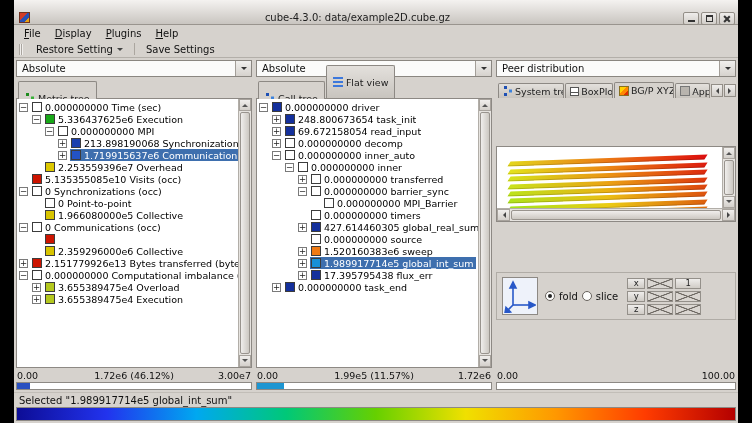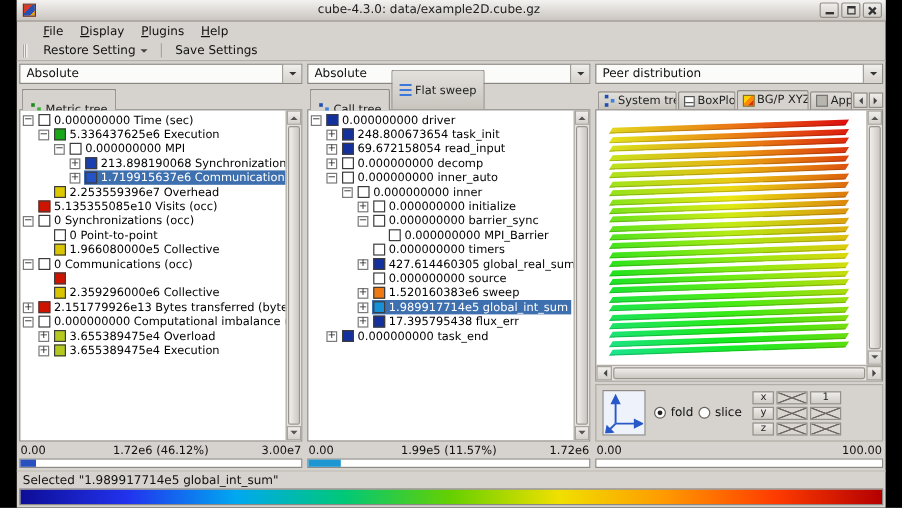--- a/index.html
+++ b/index.html
@@ -2,55 +2,55 @@
 <html><head>
 <meta charset="utf-8">
 <style>
   * { box-sizing: border-box; margin: 0; padding: 0; }
   html, body { width: 752px; height: 423px; background: #000; overflow: hidden;
                font-family: "DejaVu Sans", "Liberation Sans", sans-serif; }
   .window { position: absolute; left: 14px; top: 0; width: 724px; height: 423px;
             background: #d6d2cd; display: flex; flex-direction: column; }
 
   
-  .titlebar { height: 18px; flex: none; display: flex; align-items: center; padding: 0 3px;
+  .titlebar { height: 18px; flex: none; display: flex; align-items: flex-start; padding: 12px 3px;
               background: linear-gradient(#f4f2f0, #c9c5c0); border-bottom: 1px solid #99948e;
               font-size: 10px; color: #1c1c1c; }
   .app-icon { width: 11px; height: 11px; flex: none; margin: 0 4px 0 2px;
               background: linear-gradient(135deg, #d23c28 0 40%, #2850b4 40% 75%, #e8a010 75%);
               border: 1px solid #703020; }
   .title-text { flex: 1; text-align: center; white-space: nowrap; overflow: hidden; }
   .win-btn { width: 16px; height: 13px; flex: none; margin-left: 2px; border: 1px solid #938e87;
              border-radius: 2px; background: linear-gradient(#efedeb, #d2cec9);
              display: flex; align-items: center; justify-content: center; }
   .glyph-min { width: 7px; height: 7px; border-bottom: 2px solid #333; }
   .glyph-max { width: 7px; height: 7px; border: 1px solid #333; border-top-width: 2px; }
   .glyph-close { position: relative; width: 8px; height: 8px; }
   .glyph-close::before, .glyph-close::after { content: ""; position: absolute; left: 3.2px; top: 0;
              width: 1.6px; height: 8px; background: #333; }
   .glyph-close::before { transform: rotate(45deg); }
   .glyph-close::after  { transform: rotate(-45deg); }
 
   
-  .menubar { height: 16px; flex: none; display: flex; align-items: center; padding-left: 15px;
+  .menubar { height: 16px; flex: none; display: flex; align-items: center; padding-left: 3px;
              font-size: 10px; color: #111; }
   .menu-item { padding: 1px 7px; }
   .toolbar { height: 17px; flex: none; display: flex; align-items: center; padding-left: 3px;
              font-size: 10px; color: #111; border-bottom: 1px solid #b3afa9; }
   .tb-grip { width: 4px; height: 11px; margin: 0 6px 0 2px;
              background: repeating-linear-gradient(90deg, #aaa59f 0 1px, #f0eeec 1px 2px); }
   .tb-btn { display: flex; align-items: center; gap: 4px; padding: 1px 6px; border: 1px solid transparent; }
   .caret { width: 0; height: 0; border: 3px solid transparent; border-top-color: #444; margin-top: 3px; }
   .tb-sep { width: 1px; height: 12px; background: #aba69f; margin: 0 4px; }
 
   
   .combo-row { flex: none; display: flex; gap: 4px; padding: 2px; }
   .combo { height: 17px; background: #fbfbfa; border: 1px solid #8a8680; display: flex;
            align-items: center; padding-left: 5px; font-size: 10px; color: #111; }
-  .w-a { width: 236px; } .w-b { width: 236px; } .w-c { width: 240px; }
+  .w-a { width: 236px; } .w-b { width: 236px; } .w-c { width: 240px; gap: 48px; }
   .combo-text { flex: 1; white-space: nowrap; overflow: hidden; }
   .combo-arrow { width: 16px; height: 100%; flex: none; border-left: 1px solid #a39e98;
                  background: linear-gradient(#f0efed, #d6d2cd); display: flex;
                  align-items: center; justify-content: center; }
   .combo-arrow .tri { width: 0; height: 0; border: 3.5px solid transparent; border-top-color: #333; margin-top: 3px; }
 
   
   .main { flex: 1; display: flex; gap: 4px; padding: 2px; min-height: 0; }
   .column { display: flex; flex-direction: column; min-width: 0; min-height: 0; }
 
@@ -375,21 +375,21 @@
     </div>
 
     <div class="column w-b">
       <div class="tabbar">
         <div class="tab active">
           <span class="ticon icon-tree-blue"></span>
           <span>Call tree</span>
         </div>
         <div class="tab">
           <span class="ticon icon-flat"></span>
-          <span>Flat sweep</span>
+          <span>Flat view</span>
         </div>
       </div>
       <div class="tree-frame">
         <div class="tree" id="call-tree">
             <div class="trow">
               <span class="indent" style="width: 0px;"></span>
               <span class="expander">−</span>
               <span class="rowbody">
                 <span class="vsq" style="background: rgb(20, 48, 156);"></span>
                 <span class="ttext">0.000000000 driver</span>
@@ -433,21 +433,21 @@
               <span class="rowbody">
                 <span class="vsq" style="background: rgb(255, 255, 255);"></span>
                 <span class="ttext">0.000000000 inner</span>
               </span>
             </div>
             <div class="trow">
               <span class="indent" style="width: 39px;"></span>
               <span class="expander">+</span>
               <span class="rowbody">
                 <span class="vsq" style="background: rgb(255, 255, 255);"></span>
-                <span class="ttext">0.000000000 initialize</span>
+                <span class="ttext">0.000000000 transferred</span>
               </span>
             </div>
             <div class="trow">
               <span class="indent" style="width: 39px;"></span>
               <span class="expander">−</span>
               <span class="rowbody">
                 <span class="vsq" style="background: rgb(255, 255, 255);"></span>
                 <span class="ttext">0.000000000 barrier_sync</span>
               </span>
             </div>

